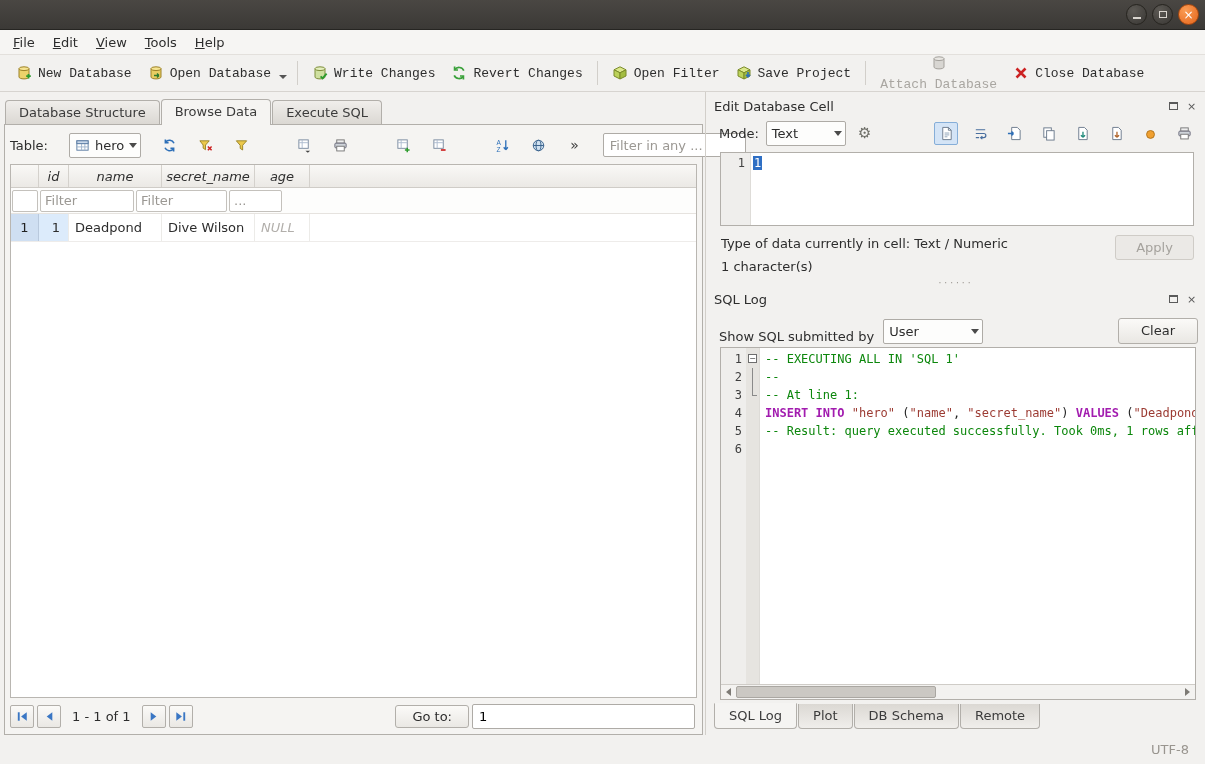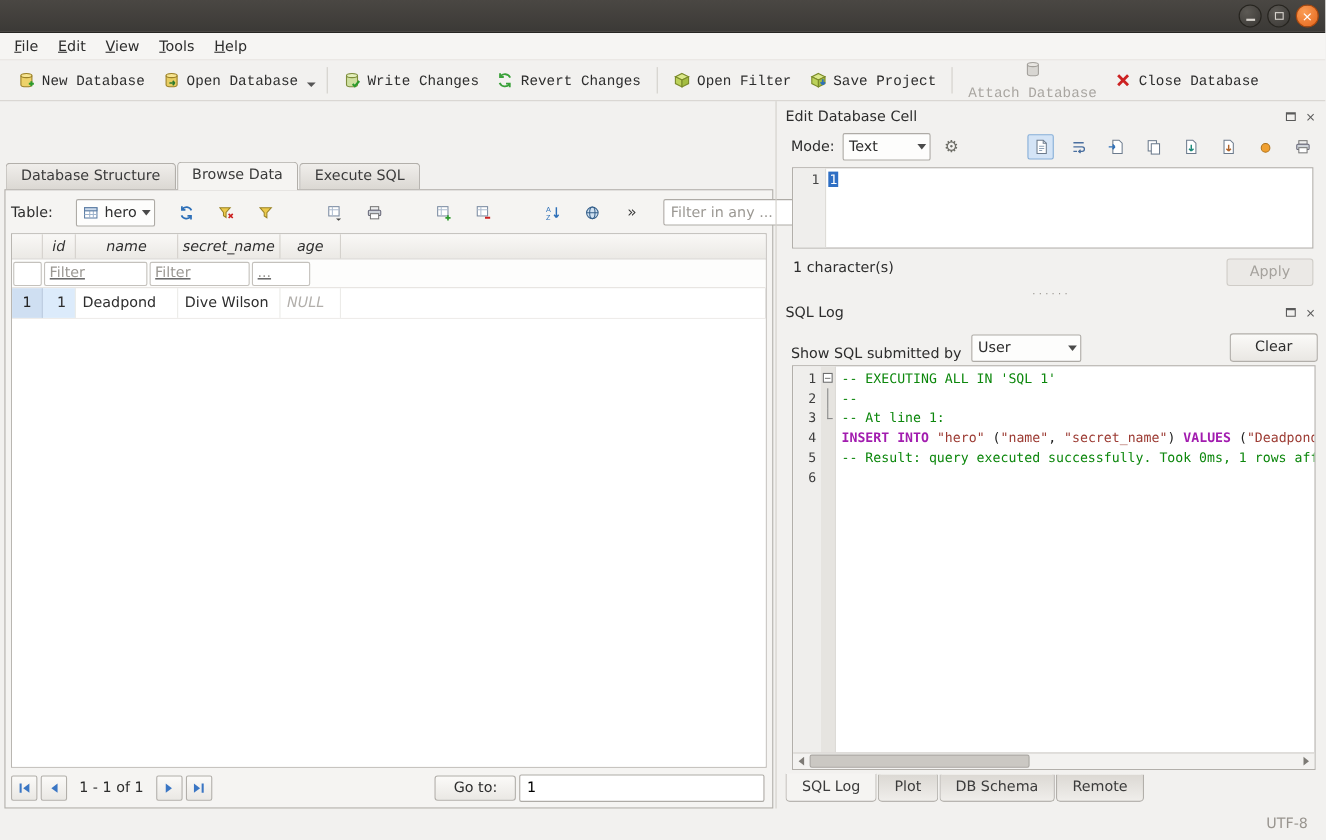--- a/index.html
+++ b/index.html
@@ -28,21 +28,21 @@
   .tb-drop { width:0; height:0; border-left:4px solid transparent; border-right:4px solid transparent; border-top:4px solid #555; margin:8px 4px 0 0; }
   .tb-sep { width:1px; height:24px; background:#d2cfca; margin:0 6px; }
   .i16 { width:16px; height:16px; display:block; flex:none; }
   .i15 { width:15px; height:15px; display:block; flex:none; }
 
   
   .content { flex:1; display:flex; min-height:0; }
 
   
   .left-panel { width:705px; flex:none; display:flex; flex-direction:column; padding:5px 2px 0 4px; min-height:0; }
-  .main-tabs { display:flex; align-items:flex-end; height:27px; flex:none; padding-left:1px;margin-top:48px; }
+  .main-tabs { display:flex; align-items:flex-end; height:27px; flex:none; padding-left:1px; }
   .main-tab { padding:4px 13px 4px; border:1px solid #b2afaa; border-bottom:none; border-radius:4px 4px 0 0; background:linear-gradient(#f0eeeb,#dbd8d3); margin-right:1px; color:#3b3b3b; }
   .main-tab.active { background:#f5f4f2; padding-bottom:6px; margin-bottom:-1px; position:relative; z-index:2; }
   .left-frame { flex:1; border:1px solid #b2afaa; background:#f5f4f2; display:flex; flex-direction:column; min-height:0; padding:5px 5px 4px 5px; }
 
   .browse-toolbar { flex:none; display:flex; align-items:center; gap:21px; height:30px; }
   .combo { display:flex; align-items:center; background:#fdfdfc; border:1px solid #aeaba6; border-radius:2px; height:25px; padding:0 3px 0 5px; gap:5px; }
   .combo .combo-arrow { width:0; height:0; border-left:4px solid transparent; border-right:4px solid transparent; border-top:5px solid #4a4a4a; margin-left:auto; }
   .table-combo { width:148px; }
   .icon-btn { width:27px; height:25px; display:flex; align-items:center; justify-content:center; border-radius:2px; }
   .bt-sep { width:1px; height:20px; background:#d6d3ce; margin:0 3px; }
@@ -50,21 +50,21 @@
   .filter-any { width:143px; height:24px; border:1px solid #aeaba6; border-radius:2px; padding:0 6px; font-size:13px; font-family:inherit; color:#333; background:#fff; }
   .filter-any::placeholder { color:#9b9893; }
 
   
   .grid-wrap { flex:1; border:1px solid #b9b6b1; background:#fff; margin-top:4px; display:flex; flex-direction:column; min-height:0; }
   .grid-header { flex:none; display:flex; height:23px; background:linear-gradient(#f9f8f6,#ebe9e5); border-bottom:1px solid #cfccc7;font-style:italic; }
   .gh { border-right:1px solid #d4d1cc; display:flex; align-items:center; justify-content:center; font-size:13px; color:#2f2f2f; }
   .gh-fill { flex:1; border-right:none; }
   .w-corner{width:28px;} .w-id{width:30px;} .w-name{width:93px;} .w-secret{width:93px;} .w-age{width:55px;}
   .filter-row { flex:none; display:flex; height:26px; align-items:center; border-bottom:1px solid #e6e3df; background:#fdfdfc; }
-  .f-cell { padding:1px 1px; display:flex;text-decoration:underline; }
+  .f-cell { padding:1px 1px; display:flex; }
   .f-input { width:100%; height:22px; border:1px solid #c4c1bc; border-radius:2px; padding:0 4px; font-size:13px; font-family:inherit; min-width:0; background:#fff; }
   .f-input::placeholder { color:#9b9893; }
   .grid-row { flex:none; display:flex; height:28px; border-bottom:1px solid #eeecea; }
   .g-cell { border-right:1px solid #ecebe8; display:flex; align-items:center; padding:0 6px; font-size:13px; }
   .g-rownum { justify-content:center; background:#cfdff2; border-right:1px solid #b9c9dd; color:#222; padding:0; }
   .g-selected { background:#dcebfb; justify-content:flex-end; padding-right:8px; }
   .g-null { color:#b2afab; font-style:italic; }
   .grid-rest { flex:1; background:#fff; }
 
   
@@ -459,20 +459,21 @@
               </svg>
           </div>
         </div>
       </div>
       <div class="cell-editor">
         <div class="ce-gutter">1</div>
         <div class="ce-content"><span class="ce-sel">1</span></div>
       </div>
       <div class="cell-info-row">
         <div class="cell-info">
+          <div>Type of data currently in cell: Text / Numeric</div>
           <div>1 character(s)</div>
         </div>
         <div class="apply-btn">Apply</div>
       </div>
 
       <div class="splitter">······</div>
 
       <div class="dock-header">
         <span class="dock-title">SQL Log</span>
         <div class="dock-btns">

